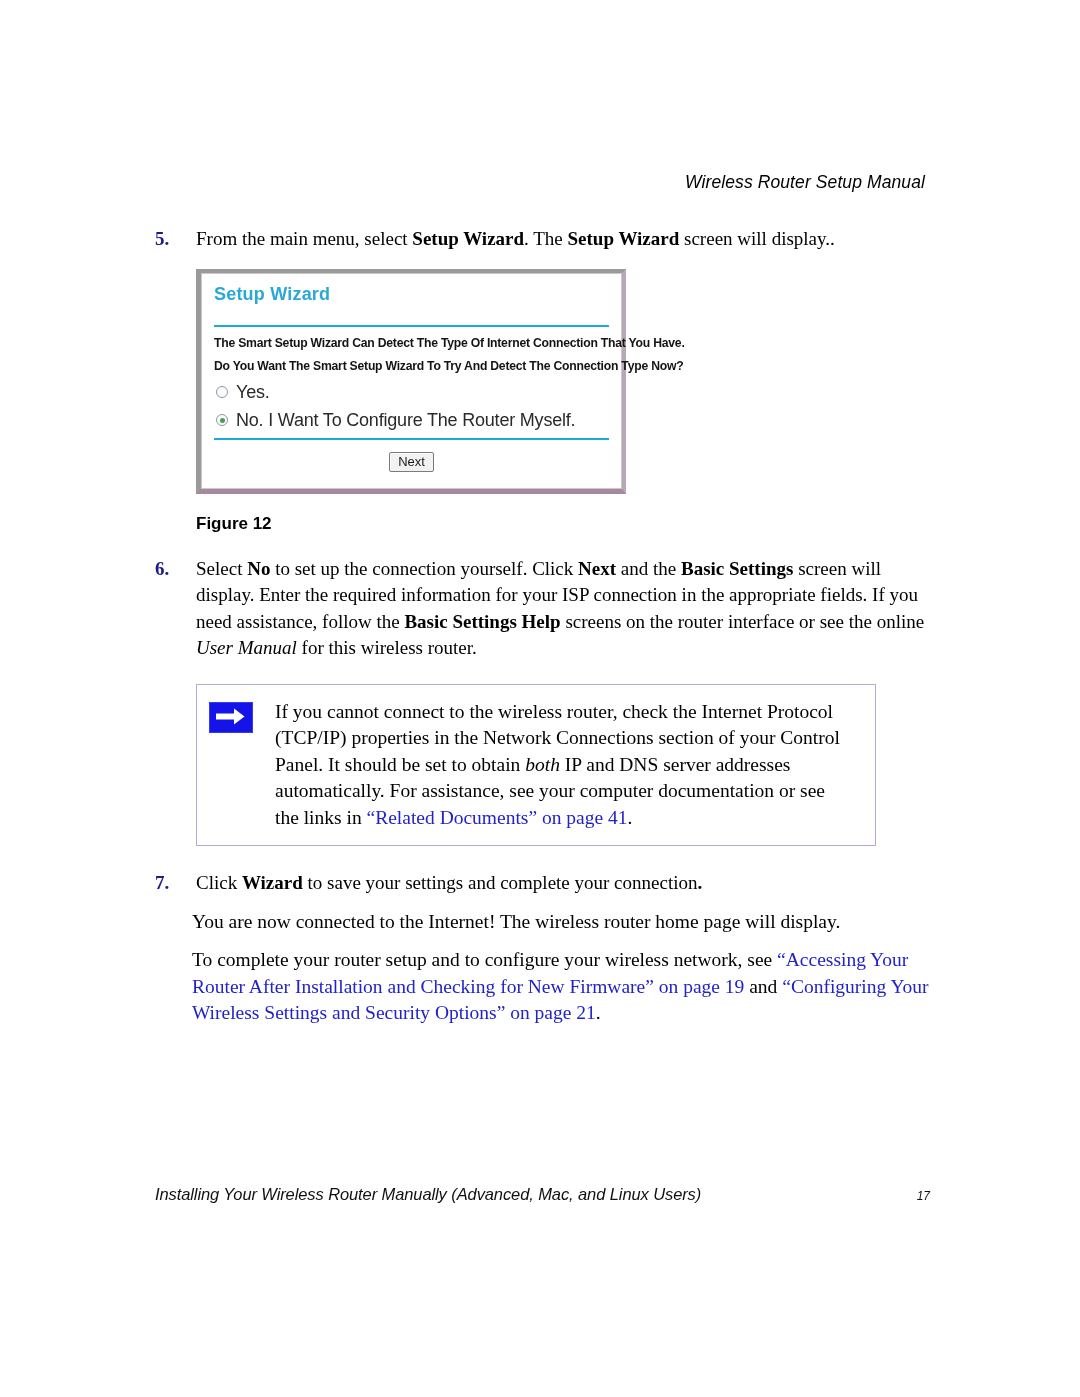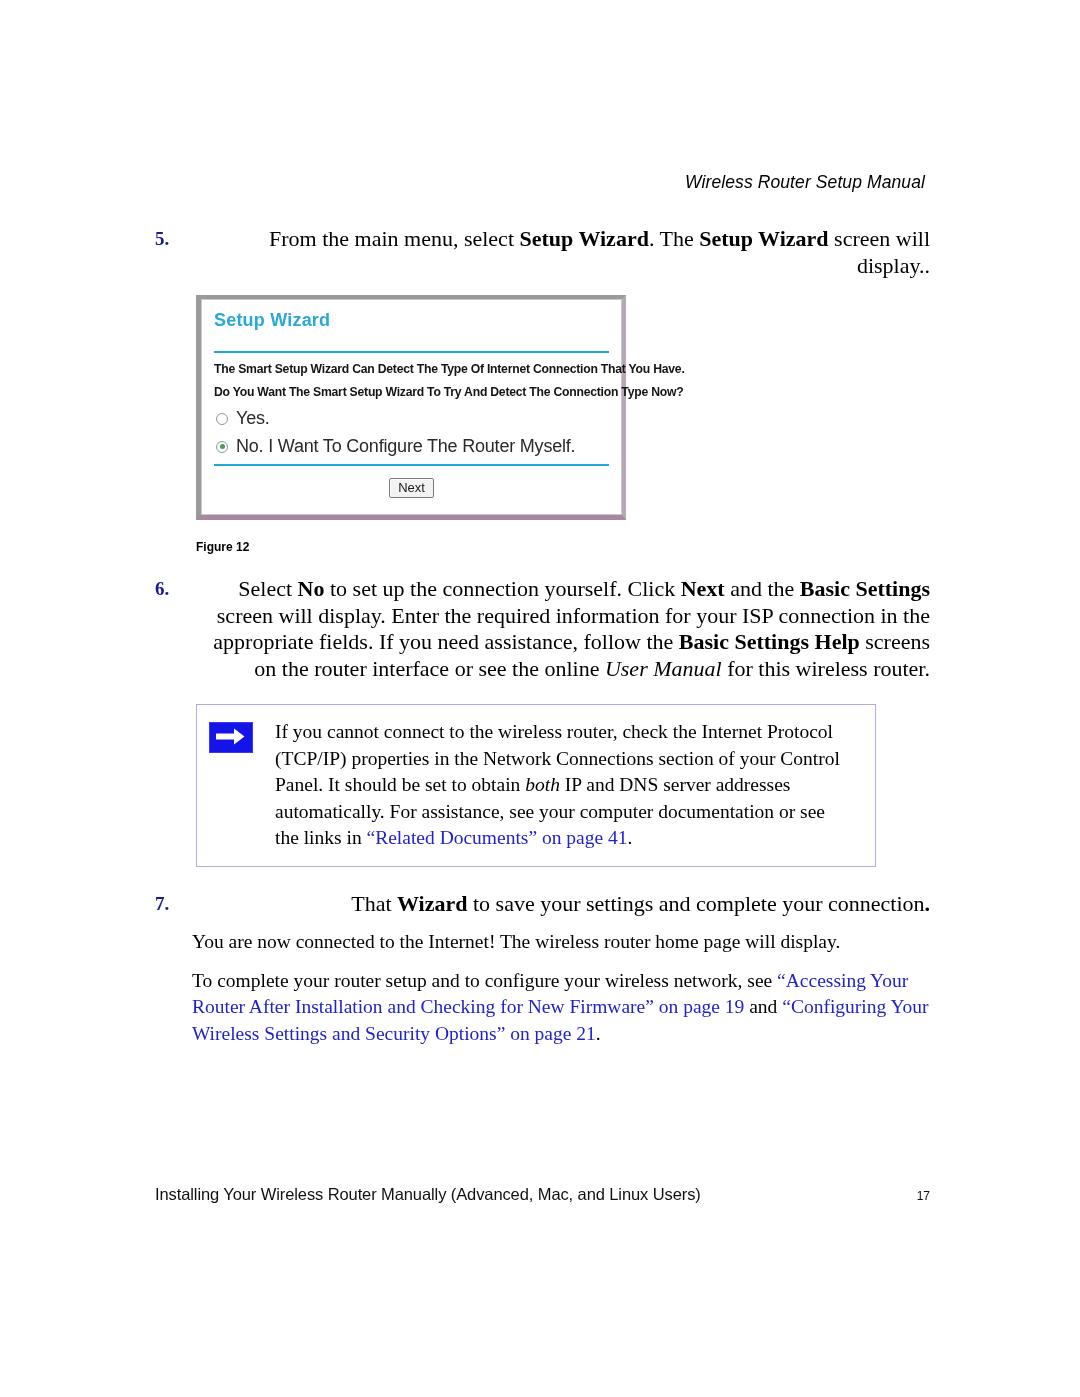--- a/index.html
+++ b/index.html
@@ -55,23 +55,23 @@
     flex: 0 0 41px;
     font-family: "Liberation Serif", serif;
     font-weight: bold;
     font-size: 19px;
     color: #1a1a8c;
     line-height: 26.5px;
     padding-top: 0px;
   }
   .step-body {
     flex: 1 1 auto;
-    font-size: 22px;
+    font-size: 19px;
     line-height: 26.5px;
-    text-align: right;
+    text-align: left;
   }
   b.t { font-weight: bold; }
   i.t { font-style: italic; }
 
   .para {
     font-size: 19.5px;
     line-height: 26.5px;
     margin-left: 37px;
     margin-top: 12px;
   }
@@ -172,21 +172,21 @@
     border-radius: 2px;
     padding: 1px 8px 2px 8px;
     box-shadow: inset 1px 1px 0 #ffffff;
   }
 
   .fig-caption {
     margin-left: 41px;
     margin-top: 20px;
     font-family: "Liberation Sans", sans-serif;
     font-weight: bold;
-    font-size: 12px;
+    font-size: 17px;
     color: #000;
   }
 
   
   .note-box {
     margin-left: 41px;
     margin-top: 22px;
     width: 680px;
     box-sizing: border-box;
     border: 1px solid #b9a8d8;
@@ -216,20 +216,21 @@
     position: absolute;
     left: 155px;
     top: 1185px;
     width: 775px;
     font-family: "Liberation Sans", sans-serif;
     font-size: 16.5px;
     color: #111;
     display: flex;
     justify-content: space-between;
     align-items: baseline;
+    font-style: italic;
   }
   .footer-title { letter-spacing: -0.1px; }
   .footer-page { font-size: 12px; }
 </style>
 </head>
 <body>
 
 <div class="page">
 
   <div class="running-header">Wireless Router Setup Manual</div>
@@ -284,21 +285,21 @@
         <svg width="40" height="27" viewBox="0 0 40 27" aria-hidden="true">
           <rect x="0" y="0" width="40" height="27" fill="#1414e8"></rect>
           <path d="M6 10.5 H24 V5.5 L34.5 13.5 L24 21.5 V16.5 H6 Z" fill="#ffffff"></path>
         </svg>
       </div>
       <div class="note-text"><span>If you cannot connect to the wireless router, check the Internet Protocol (TCP/IP) properties in the Network Connections section of your Control Panel. It should be set to obtain </span><i class="t">both</i><span> IP and DNS server addresses automatically. For assistance, see your computer documentation or see the links in </span><a class="doclink" href="#">“Related Documents” on page 41</a><span>.</span></div>
     </div>
 
     <div class="step" style="margin-top:24px;">
       <div class="step-num">7.</div>
-      <div class="step-body"><span>That </span><b class="t">Wizard</b><span> to save your settings and complete your connection</span><b class="t">.</b></div>
+      <div class="step-body"><span>Click </span><b class="t">Wizard</b><span> to save your settings and complete your connection</span><b class="t">.</b></div>
     </div>
 
     <div class="para"><span>You are now connected to the Internet! The wireless router home page will display.</span></div>
 
     <div class="para"><span>To complete your router setup and to configure your wireless network, see </span><a class="doclink" href="#">“Accessing Your Router After Installation and Checking for New Firmware” on page 19</a><span> and </span><a class="doclink" href="#">“Configuring Your Wireless Settings and Security Options” on page 21</a><span>.</span></div>
 
   </div>
 
   <div class="footer">
     <span class="footer-title">Installing Your Wireless Router Manually (Advanced, Mac, and Linux Users)</span>

